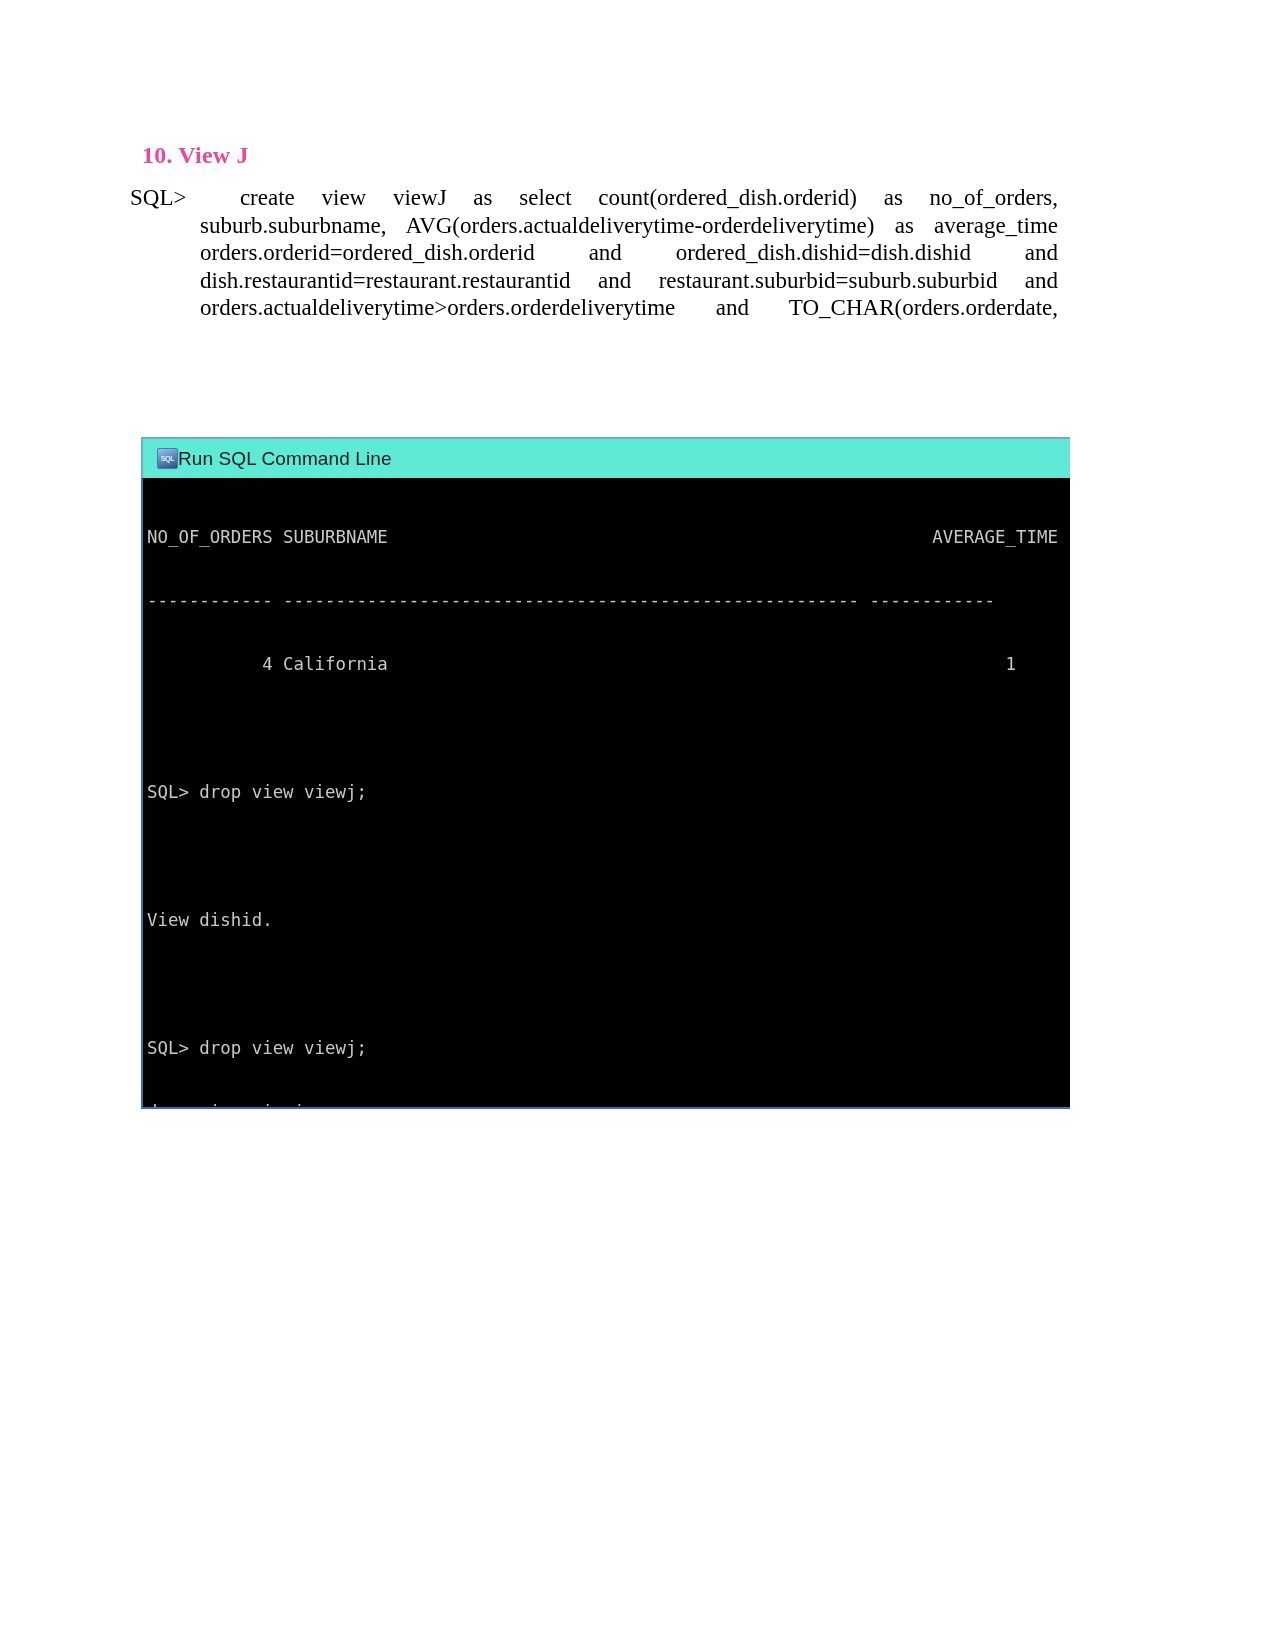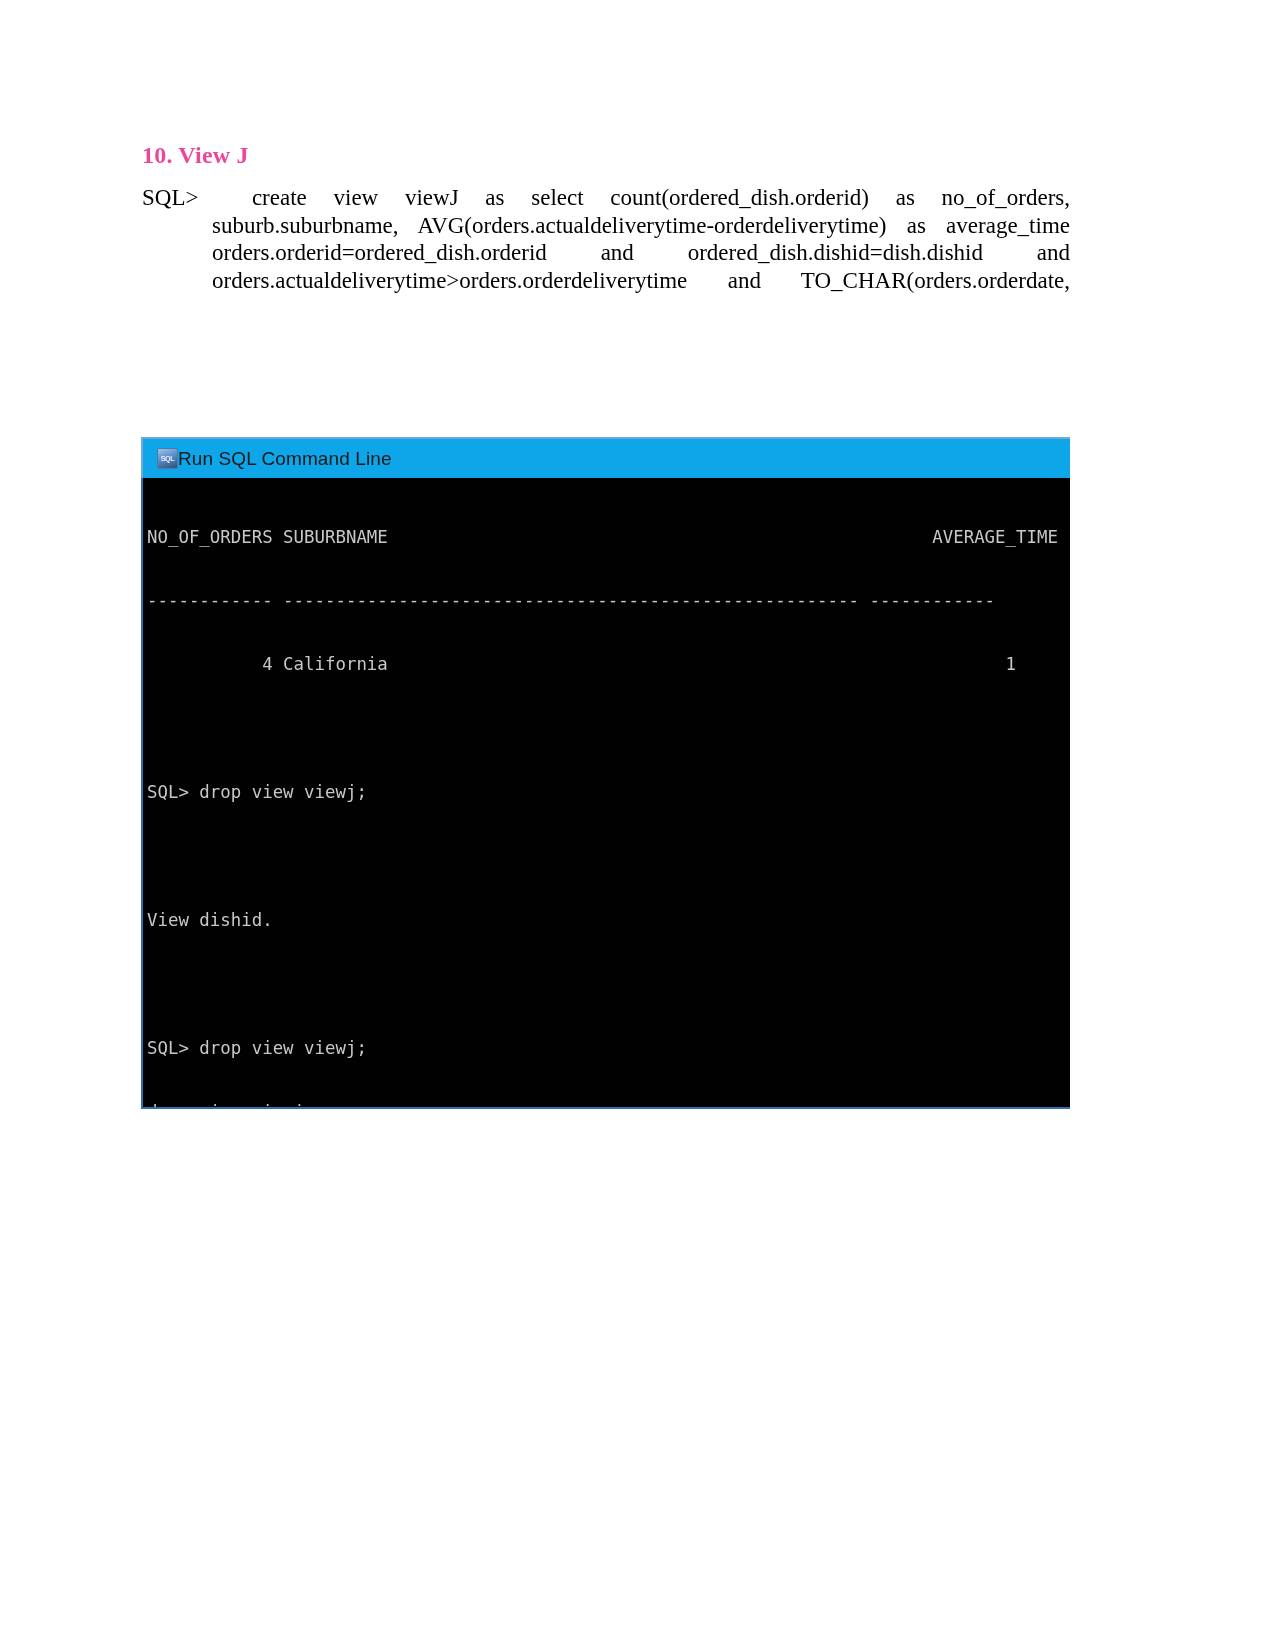--- a/index.html
+++ b/index.html
@@ -28,21 +28,21 @@
     font-family: "Liberation Serif", serif;
     font-size: 24px;
     font-weight: bold;
     color: #ec4899;
     letter-spacing: 0.2px;
   }
 
   
   .sql-para {
     position: absolute;
-    left: 142px;
+    left: 130px;
     top: 184px;
     width: 928px;
     font-family: "Liberation Serif", serif;
     font-size: 23px;
     line-height: 27.5px;
     color: #000000;
     text-align: justify;
     text-justify: inter-word;
   }
   .sql-para .prompt-label {
@@ -71,21 +71,21 @@
     left: 141px;
     top: 437px;
     width: 929px;
     height: 672px;
     background: #ffffff;
     box-sizing: border-box;
   }
   .term-titlebar {
     position: relative;
     height: 41px;
-    background: #0ea5e9;
+    background: #5eead4;
     border-top: 2px solid #6fa8dc;
     border-left: 2px solid #6fa8dc;
     border-right: 0;
     display: flex;
     align-items: center;
     padding-left: 14px;
     box-sizing: border-box;
   }
   .term-icon {
     width: 21px;
@@ -141,20 +141,21 @@
 <body>
 
 <div class="page">
 
   <div class="heading">10. View J</div>
 
   <div class="sql-para">
     <span class="para-line first"><span class="prompt-label">SQL&gt;</span>&nbsp;&nbsp;<span>create   view   viewJ   as   select   count(ordered_dish.orderid)   as   no_of_orders,</span></span>
     <span class="para-line"><span class="para-indent"></span><span>suburb.suburbname,  AVG(orders.actualdeliverytime-orderdeliverytime)  as  average_time</span></span>
     <span class="para-line"><span class="para-indent"></span><span>orders.orderid=ordered_dish.orderid        and       ordered_dish.dishid=dish.dishid        and</span></span>
+    <span class="para-line"><span class="para-indent"></span><span>dish.restaurantid=restaurant.restaurantid   and   restaurant.suburbid=suburb.suburbid   and</span></span>
     <span class="para-line"><span class="para-indent"></span><span>orders.actualdeliverytime&gt;orders.orderdeliverytime and       TO_CHAR(orders.orderdate,</span></span>
   </div>
 
   <div class="term-window">
 
     <div class="term-titlebar">
       <span class="term-icon">
         <span class="glyph">SQL</span>
       </span>
       <span class="term-title-text">Run SQL Command Line</span>

